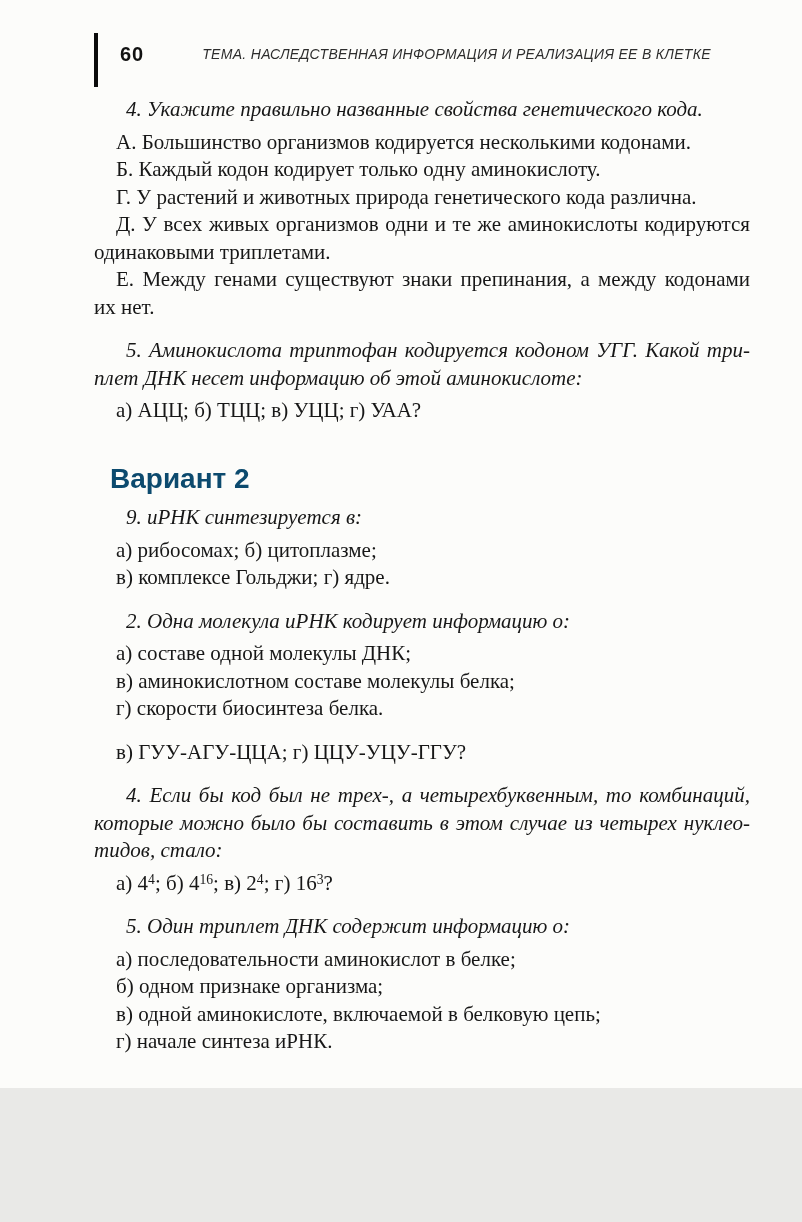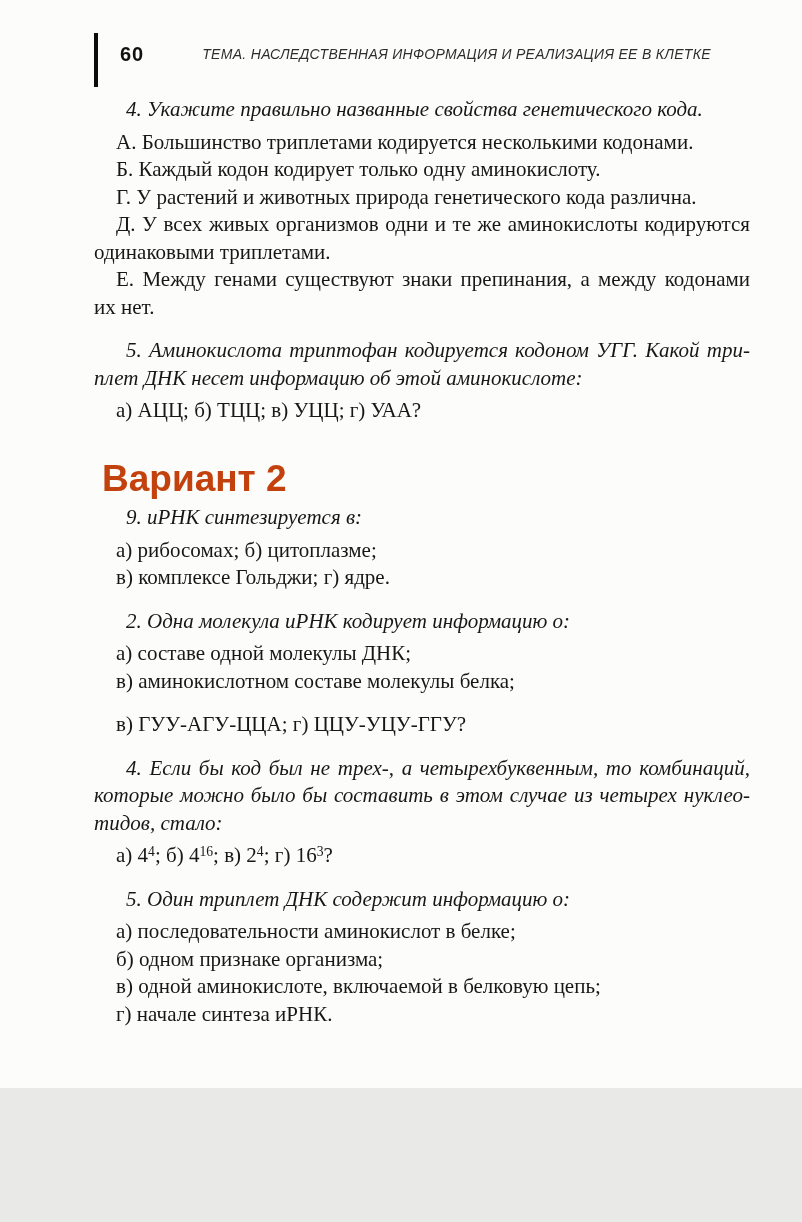--- a/index.html
+++ b/index.html
@@ -55,23 +55,23 @@
   p.stem {
     font-style: italic;
     text-indent: 32px;
     margin-bottom: 5px;
   }
   p.stem .roman { font-style: normal; }
   .qblock { margin-top: 16px; }
   .variant-heading {
     font-family: "Liberation Sans", sans-serif;
     font-weight: 700;
-    font-size: 37px;
-    color: #c2410c;
-    margin: 40px 0 12px 4px;
+    font-size: 28px;
+    color: #0c4a6e;
+    margin: 40px 0 12px 12px;
     text-indent: 4px;
   }
   sup {
     font-size: 0.65em;
     line-height: 0;
     vertical-align: 6px;
   }
 </style>
 </head>
 <body>
@@ -81,21 +81,21 @@
   <div class="header">
     <div class="header-rule"></div>
     <div class="page-number">60</div>
     <div class="running-head">ТЕМА. НАСЛЕДСТВЕННАЯ ИНФОРМАЦИЯ И РЕАЛИЗАЦИЯ ЕЕ В КЛЕТКЕ</div>
   </div>
 
   <div class="content">
 
     <div>
       <p class="stem">4. Укажите правильно названные свойства генетического кода.</p>
-      <p>А. Большинство триплетами кодируется несколькими кодонами.</p>
+      <p>А. Большинство организмов кодируется несколькими кодонами.</p>
       <p>Б. Каждый кодон кодирует только одну аминокислоту.</p>
       <p>Г. У растений и животных природа генетического кода различна.</p>
       <p>Д. У всех живых организмов одни и те же аминокислоты кодиру­ются одинаковыми триплетами.</p>
       <p>Е. Между генами существуют знаки препинания, а между кодона­ми их нет.</p>
     </div>
 
     <div class="qblock">
       <p class="stem">5. Аминокислота триптофан кодируется кодоном УГГ. Какой три­плет ДНК несет информацию об этой аминокислоте:</p>
       <p>а) АЦЦ; б) ТЦЦ; в) УЦЦ; г) УАА?</p>
     </div>
@@ -105,20 +105,21 @@
     <div>
       <p class="stem">9. иРНК синтезируется в:</p>
       <p>а) рибосомах; б) цитоплазме;</p>
       <p>в) комплексе Гольджи; г) ядре.</p>
     </div>
 
     <div class="qblock">
       <p class="stem">2. Одна молекула иРНК кодирует информацию о:</p>
       <p>а) составе одной молекулы ДНК;</p>
       <p>в) аминокислотном составе молекулы белка;</p>
+      <p>г) скорости биосинтеза белка.</p>
     </div>
 
     <div class="qblock">
       <p>в) ГУУ-АГУ-ЦЦА; г) ЦЦУ-УЦУ-ГГУ?</p>
     </div>
 
     <div class="qblock">
       <p class="stem">4. Если бы код был не трех-, а четырехбуквенным, то комбинаций, которые можно было бы составить в этом случае из четырех нуклео­тидов, стало:</p>
       <p><span>а)</span> <span>4</span><sup>4</sup><span>;</span> <span>б)</span> <span>4</span><sup>16</sup><span>;</span> <span>в)</span> <span>2</span><sup>4</sup><span>;</span> <span>г)</span> <span>16</span><sup>3</sup><span>?</span></p>
     </div>

